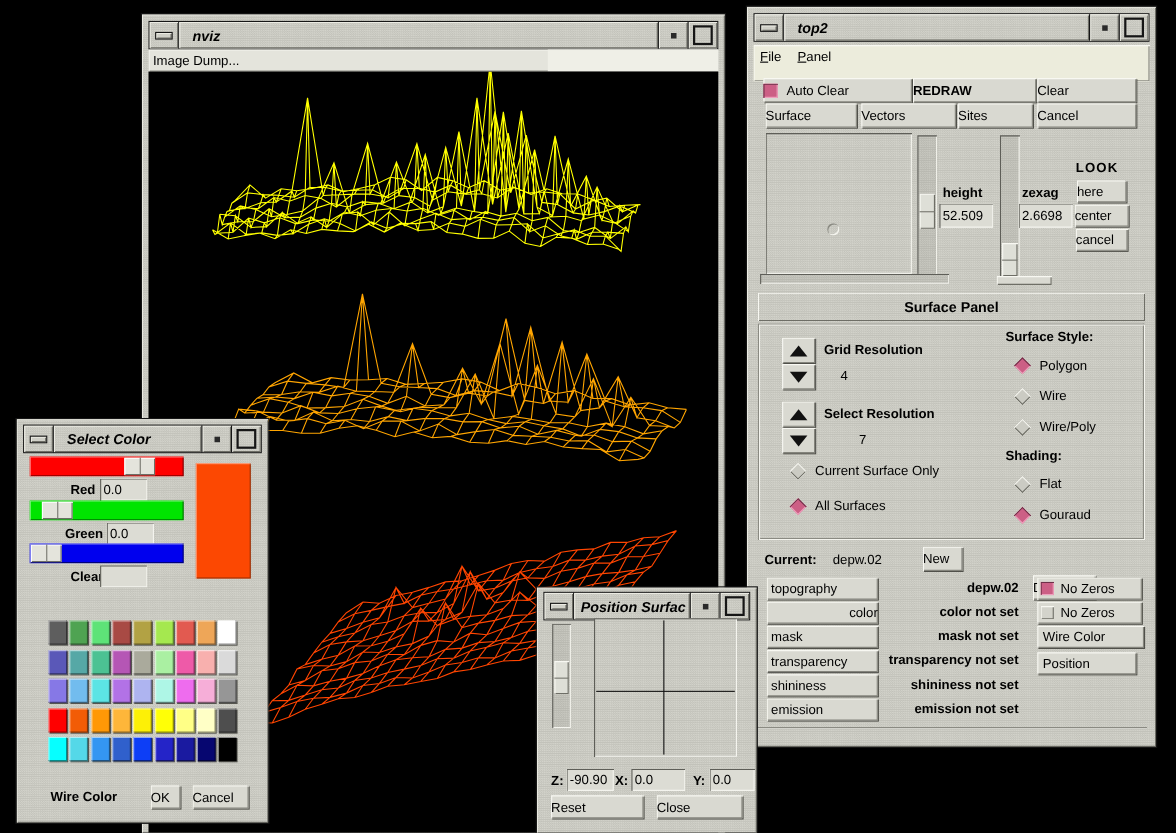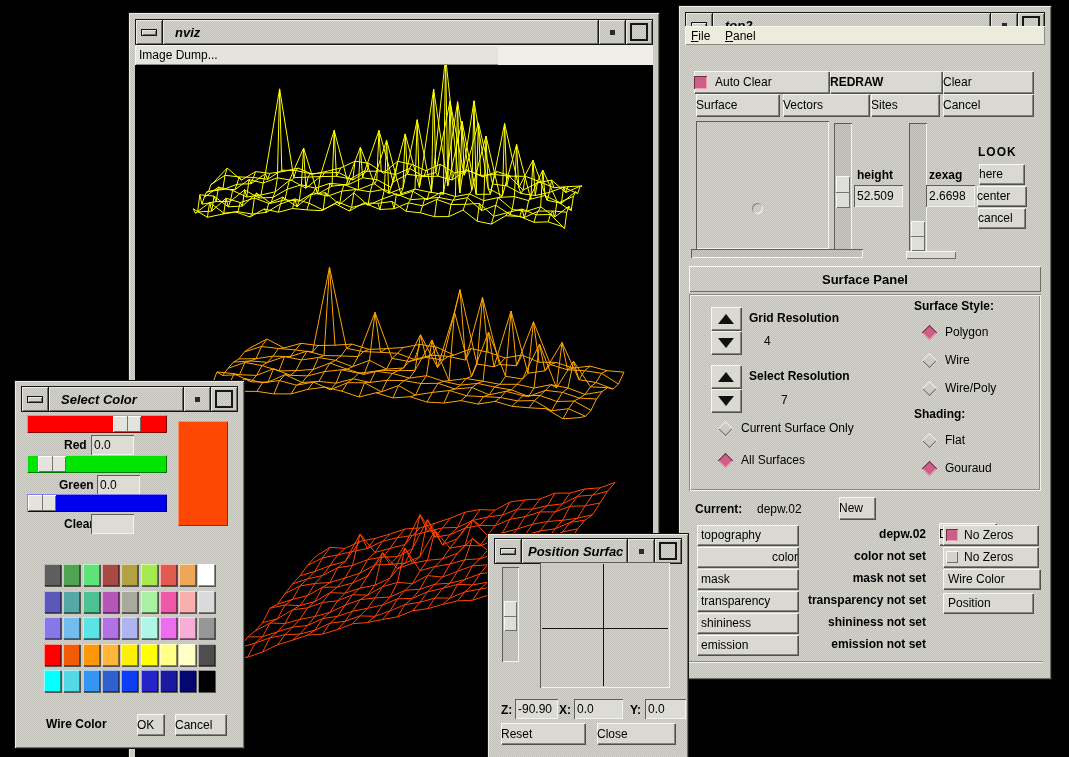--- a/index.html
+++ b/index.html
@@ -90,21 +90,21 @@
       <div class="tb-title dither">
           <span>top2</span>
         </div>
       <div class="tb-btn right dither">
           <div class="dot"></div>
         </div>
       <div class="tb-btn right dither">
           <div class="sq"></div>
         </div>
     </div>
-    <div style="position:absolute;left:6px;right:6px;top:20px;height:19px;background:#ececе4;background:#ececdc;
+    <div style="position:absolute;left:6px;right:6px;top:35px;height:33px;background:#ececе4;background:#ececdc;
                 box-shadow:inset 1px 1px 0 #f8f8f2, inset -1px -1px 0 #8a8a82;">
       <span class="lbl menu-item" style="left:6px;top:3px;"><span class="ul">F</span>ile</span>
       <span class="lbl menu-item" style="left:40px;top:3px;"><span class="ul">P</span>anel</span>
     </div>
 
     <div class="btn" style="left:15px;top:65px;width:135px;height:22px;">
       <span class="cb on" style="position:static;margin-right:8px;"></span>
       <span>Auto Clear</span>
     </div>
     <div class="btn b" style="left:151px;top:65px;width:112px;height:22px;">

